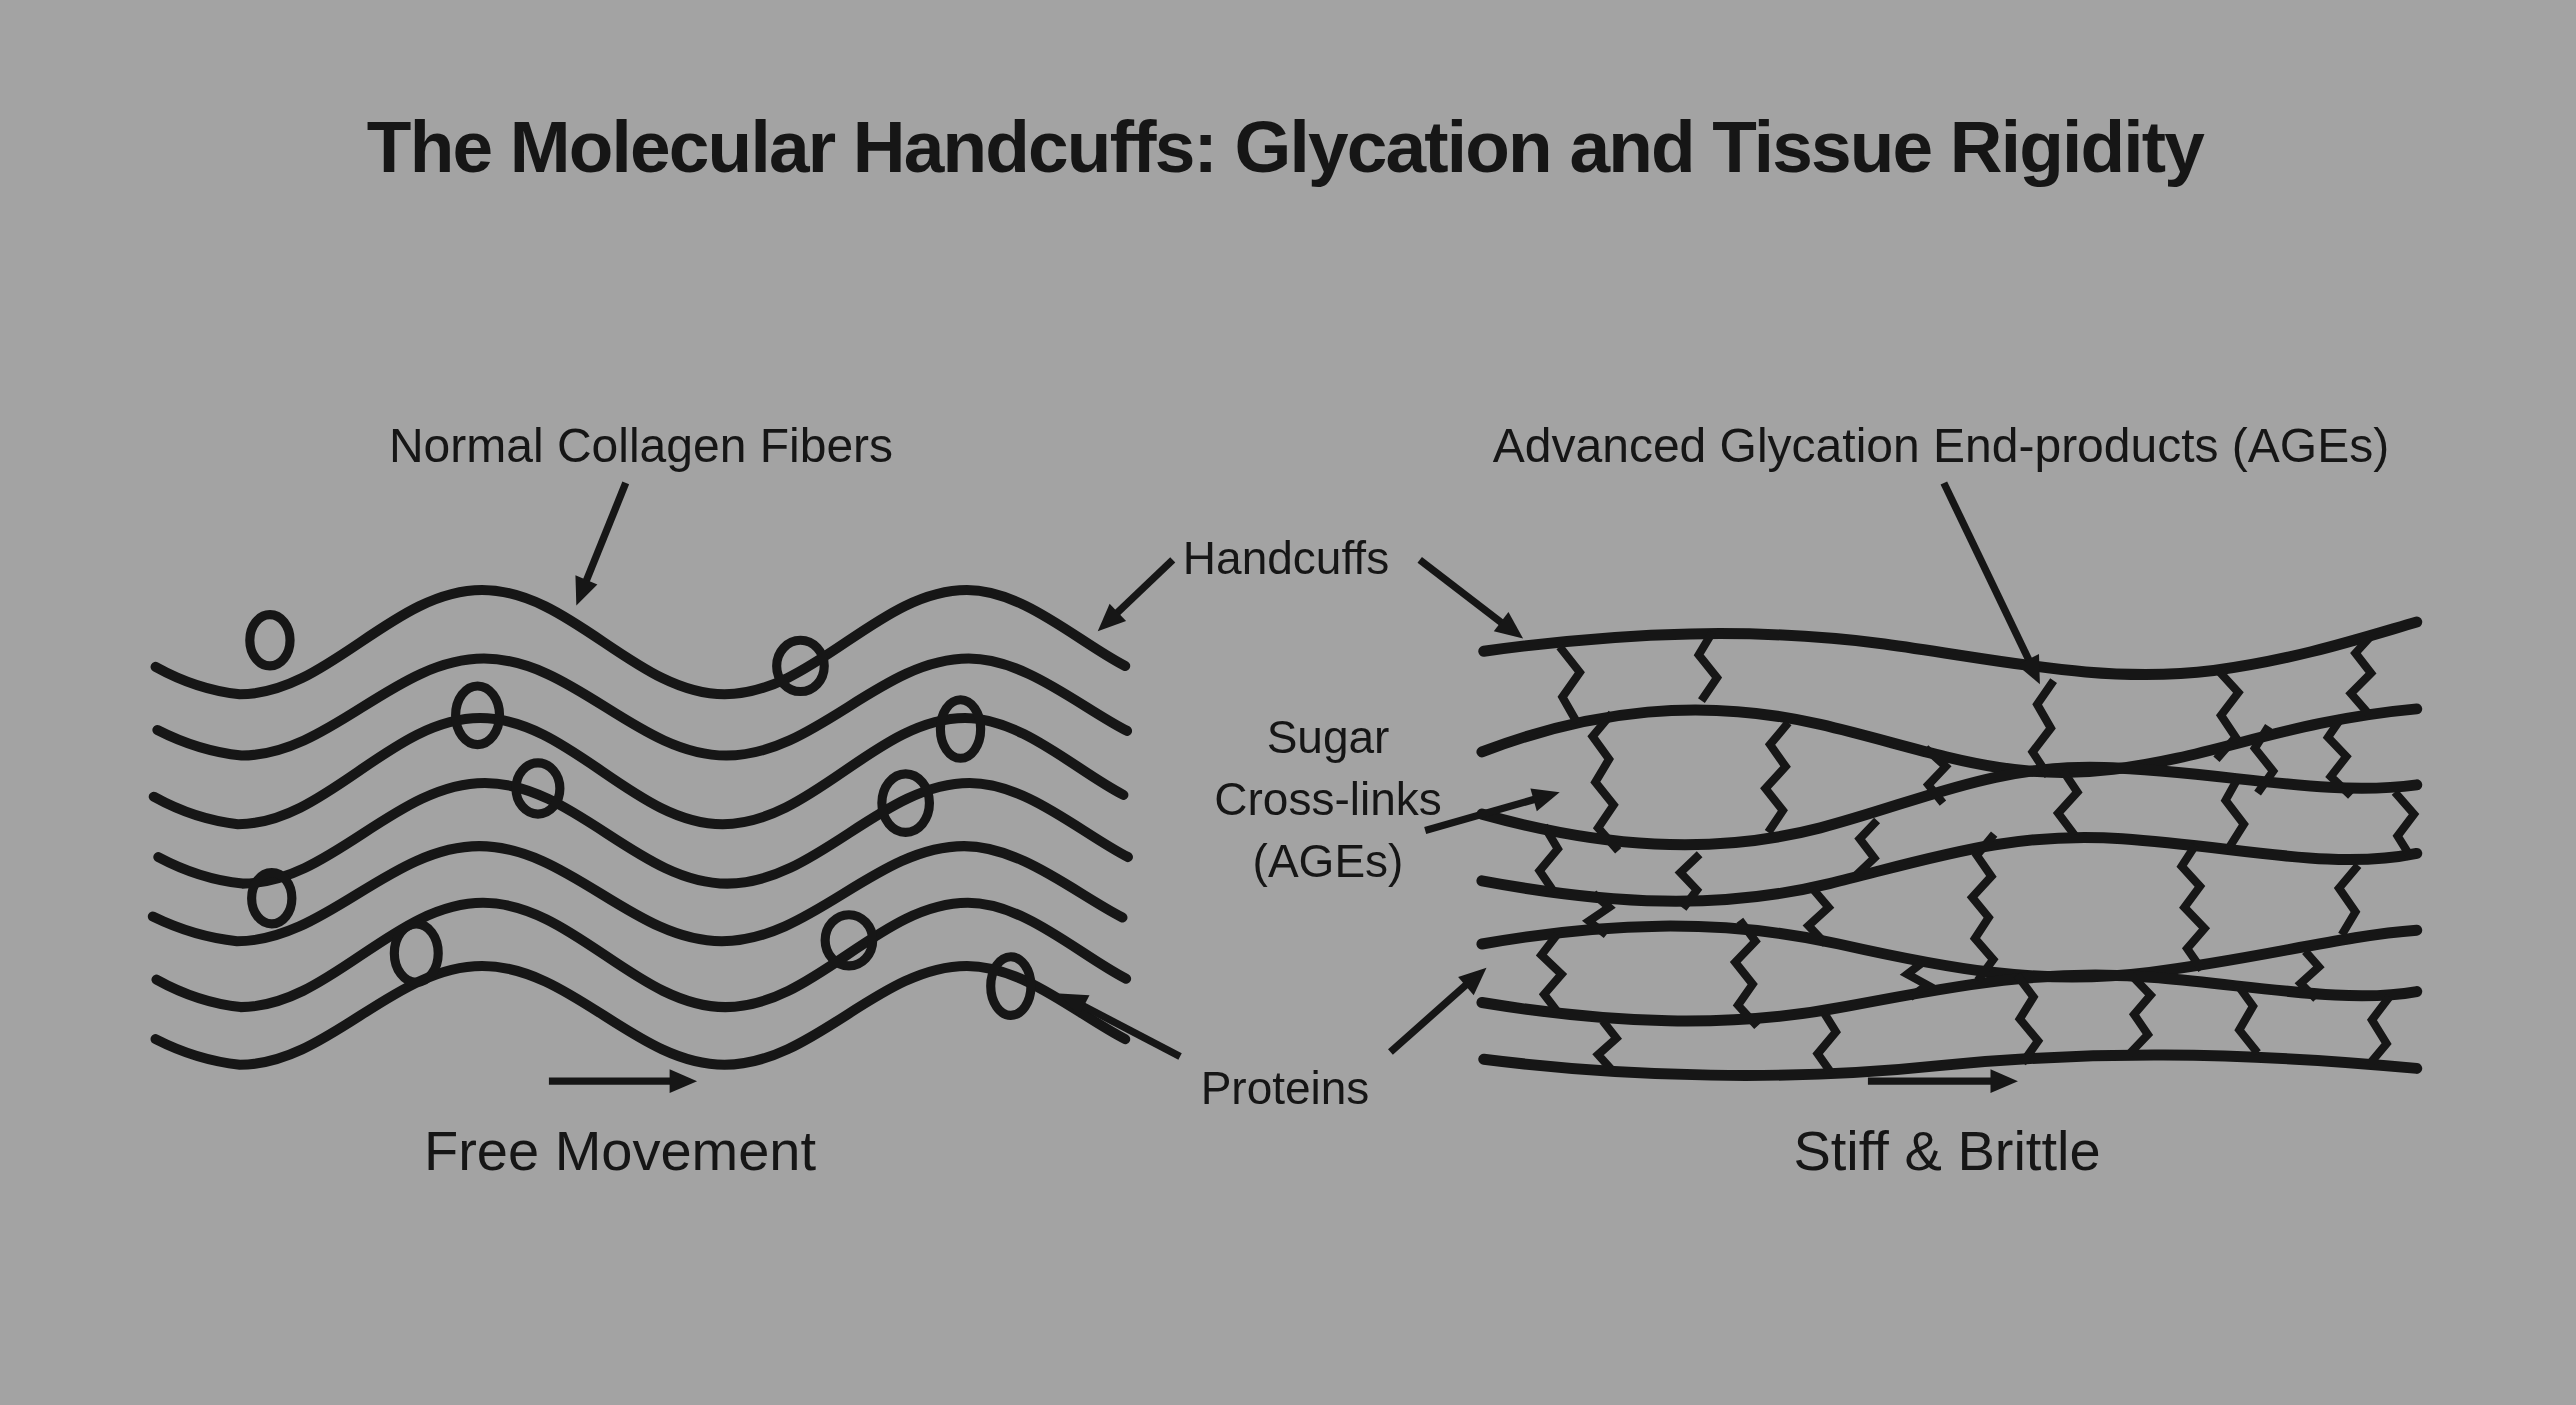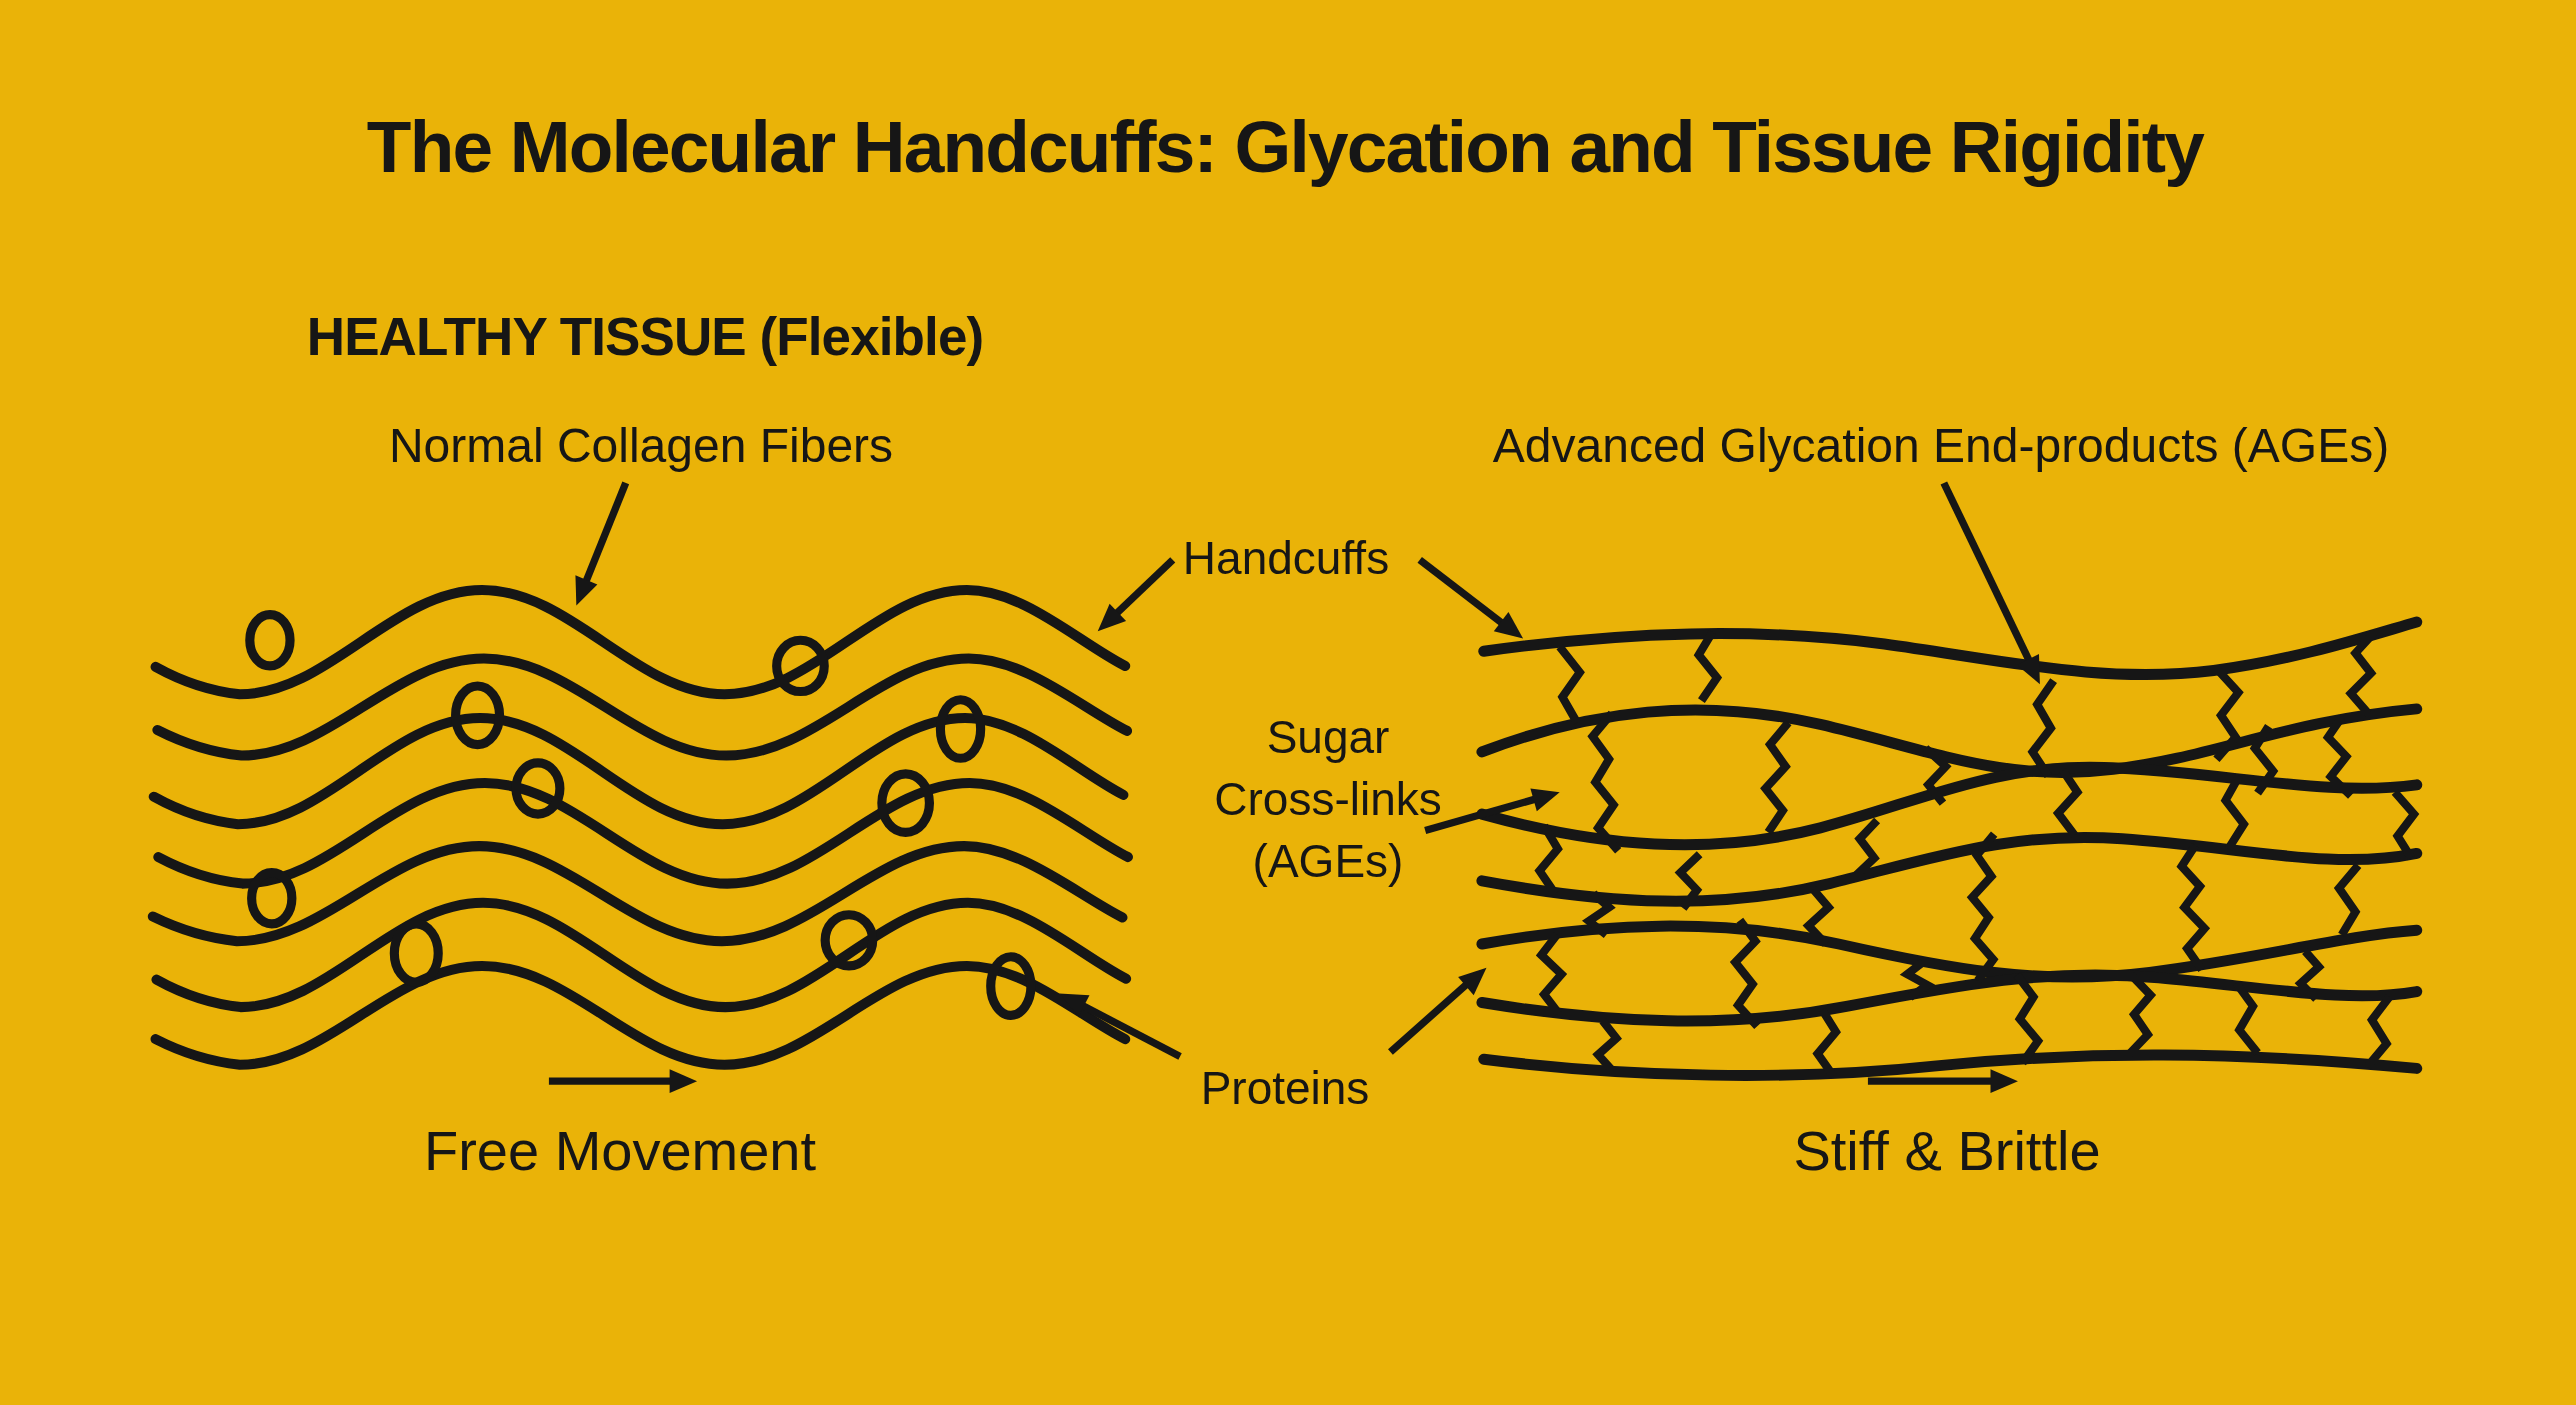--- a/index.html
+++ b/index.html
@@ -1,17 +1,17 @@
 <!DOCTYPE html>
 <html style="font-size:14.6px"><head>
 <meta charset="utf-8">
 <style>
   html,body{margin:0;padding:0;background:#fbfaf5;}
   .canvas{
-    position:relative;width:2576px;height:1405px;background:#eab308;
+    position:relative;width:2576px;height:1405px;background:#a3a3a3;
     font-family:"Liberation Sans",sans-serif;color:#161616;overflow:hidden;
   }
   .label{position:absolute;transform:translateX(-50%);white-space:nowrap;
     text-align:center;line-height:1.12;}
   .title{font-size:73px;font-weight:700;letter-spacing:-1.8px;}
   .header{font-size:53px;font-weight:700;letter-spacing:-0.9px;}
   .sub{font-size:48px;font-weight:400;}
   .mid{font-size:46px;font-weight:400;}
   .multiline{white-space:pre-line;line-height:62px;}
   .bottom{font-size:56px;font-weight:400;}
@@ -104,21 +104,20 @@
         <polygon points="1625,1058 1611,1088 1594,1068" fill="#161616"></polygon>
         <line x1="600" y1="1182" x2="740" y2="1182" stroke="#161616" stroke-width="8"></line>
         <polygon points="762,1182 732,1195 732,1169" fill="#161616"></polygon>
         <line x1="2042" y1="1182" x2="2184" y2="1182" stroke="#161616" stroke-width="8"></line>
         <polygon points="2206,1182 2176,1195 2176,1169" fill="#161616"></polygon>
       </g>
     </svg>
 
   <div class="label title" style="left:1285px;top:106px;">The Molecular Handcuffs: Glycation and Tissue Rigidity</div>
 
-  <div class="label header" style="left:645px;top:307px;">HEALTHY TISSUE (Flexible)</div>
 
   <div class="label sub" style="left:641px;top:419px;">Normal Collagen Fibers</div>
   <div class="label sub" style="left:1941px;top:419px;">Advanced Glycation End-products (AGEs)</div>
 
   <div class="label mid" style="left:1286px;top:533px;">Handcuffs</div>
   <div class="label mid multiline" style="left:1328px;top:706px;">Sugar
 Cross-links
 (AGEs)</div>
   <div class="label mid" style="left:1285px;top:1039px;margin-top:24px;">Proteins</div>
 

